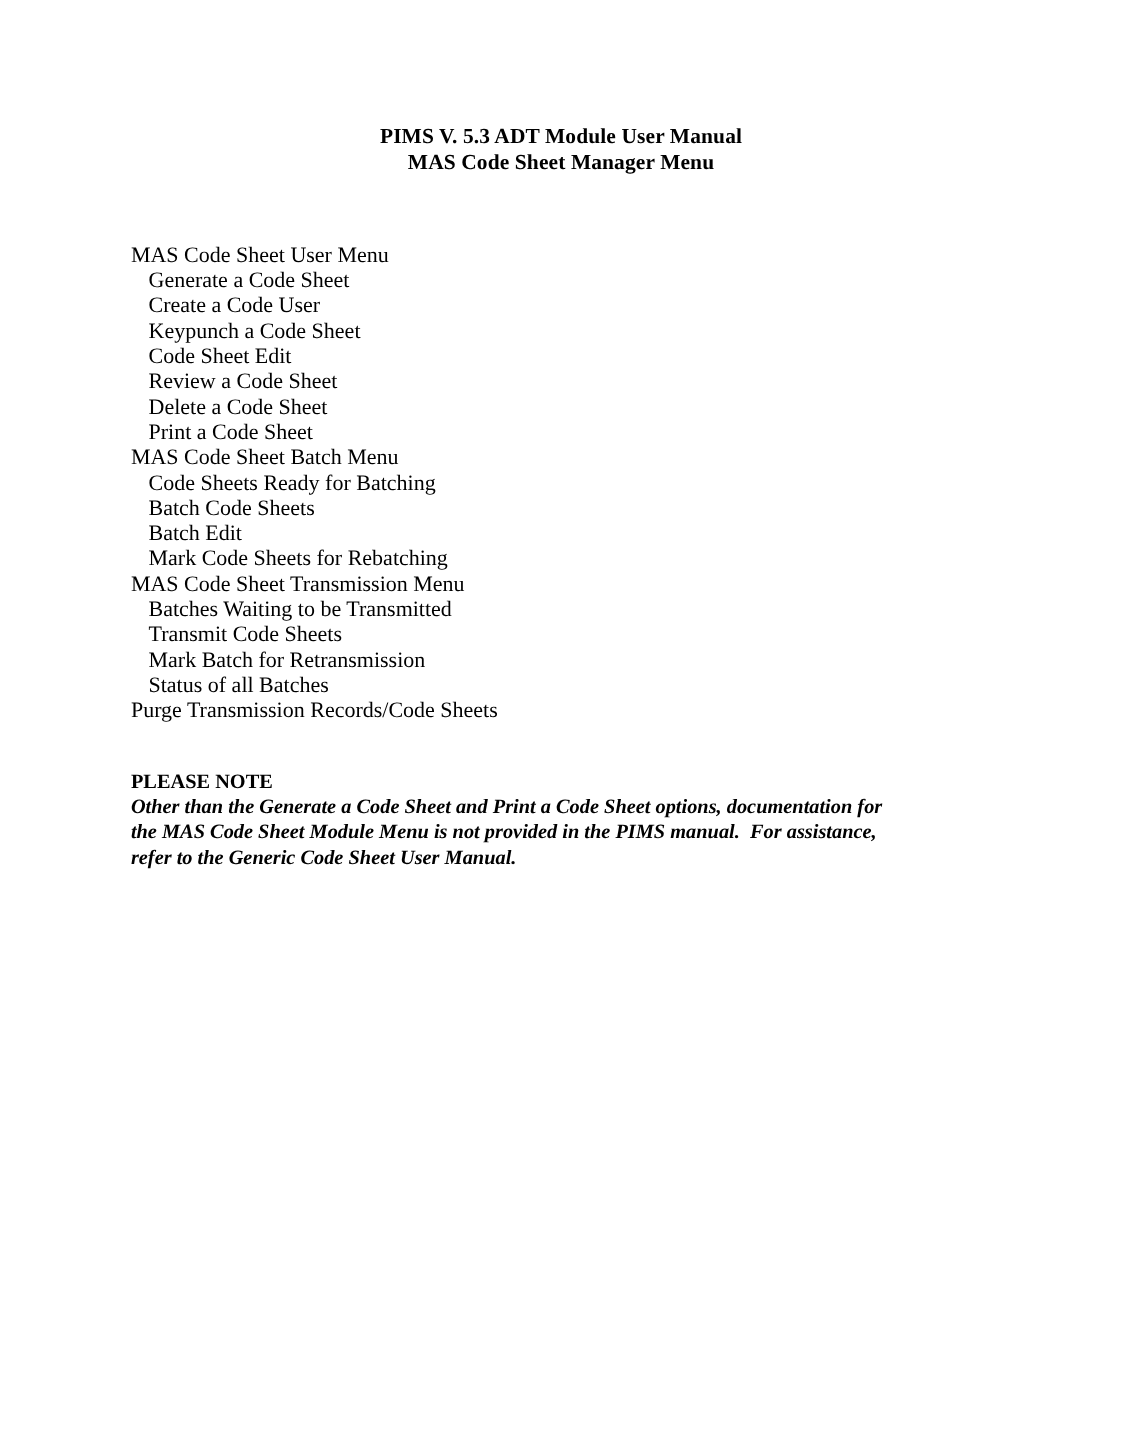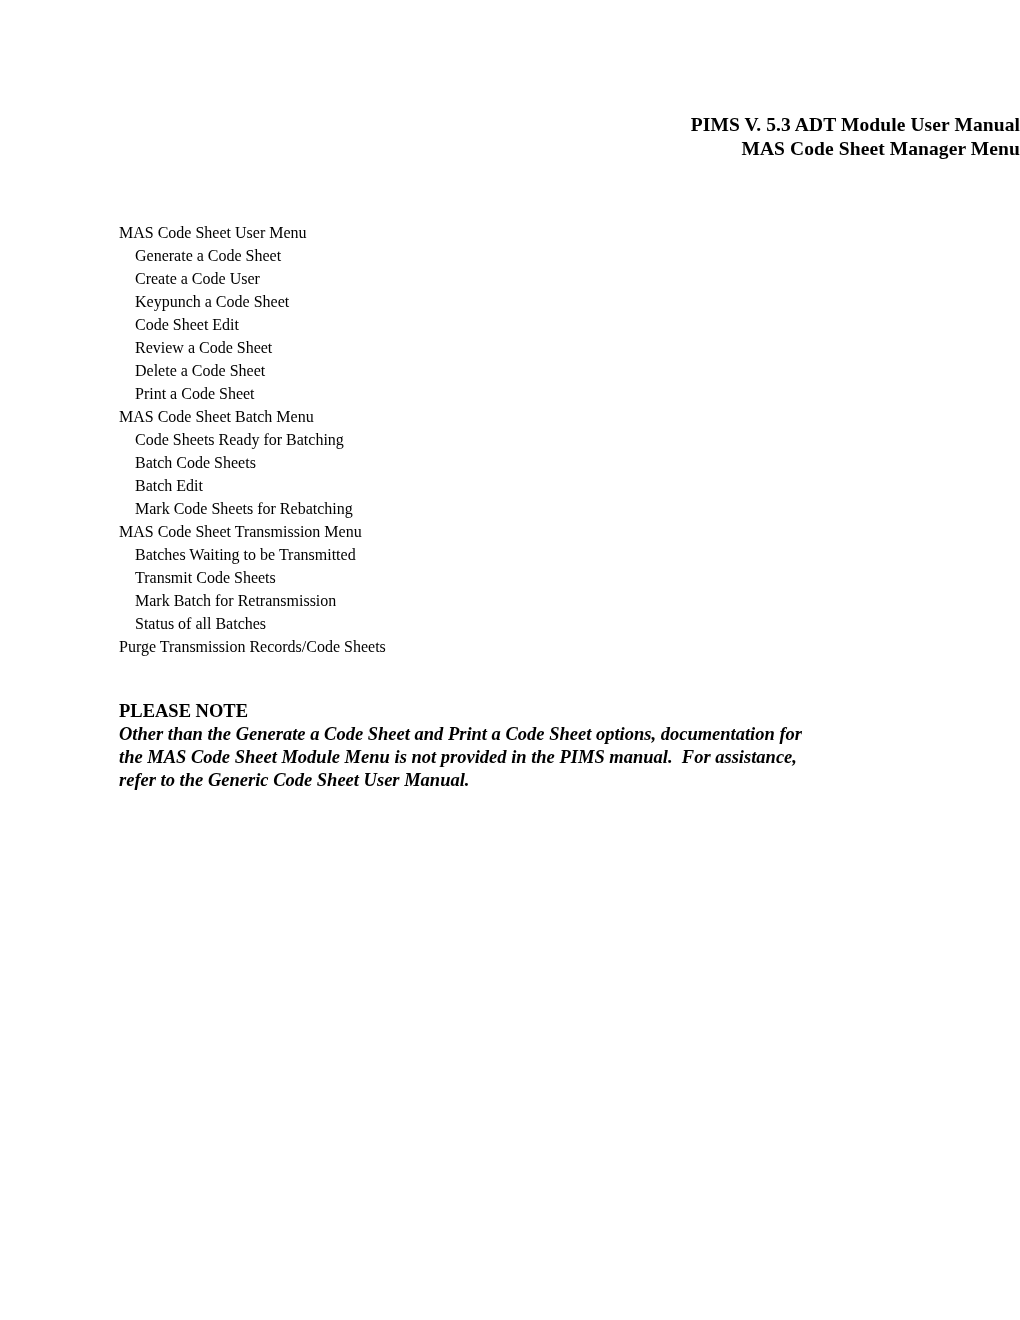--- a/index.html
+++ b/index.html
@@ -28,31 +28,30 @@
     top: 113px;
     width: 1020px;
     text-align: center;
   }
   .title-line {
     font-size: 19.5px;
     font-weight: bold;
     line-height: 24px;
     letter-spacing: 0.1px;
     white-space: nowrap;
-    text-align: right;
   }
   
   .menu-outline {
     position: absolute;
     left: 119px;
     top: 221px;
     width: 780px;
   }
   .menu-line {
-    font-size: 16px;
+    font-size: 20px;
     line-height: 23px;
     white-space: nowrap;
   }
   .menu-line.level-0 {
     padding-left: 0;
   }
   .menu-line.level-1 {
     padding-left: 16px;
   }
   

